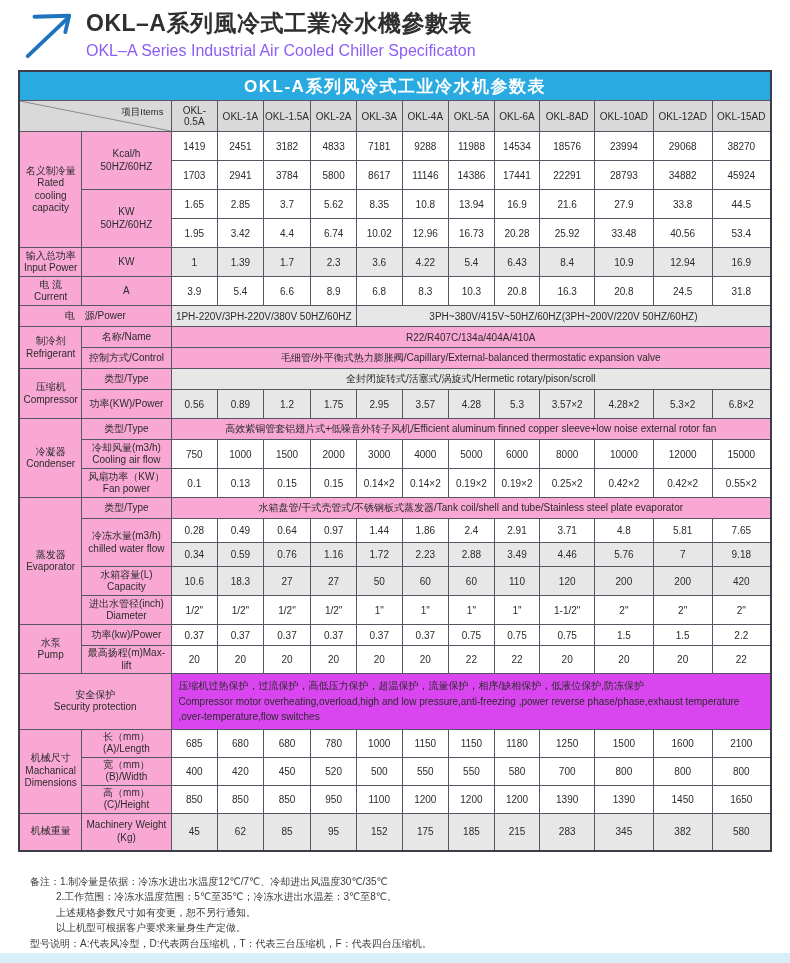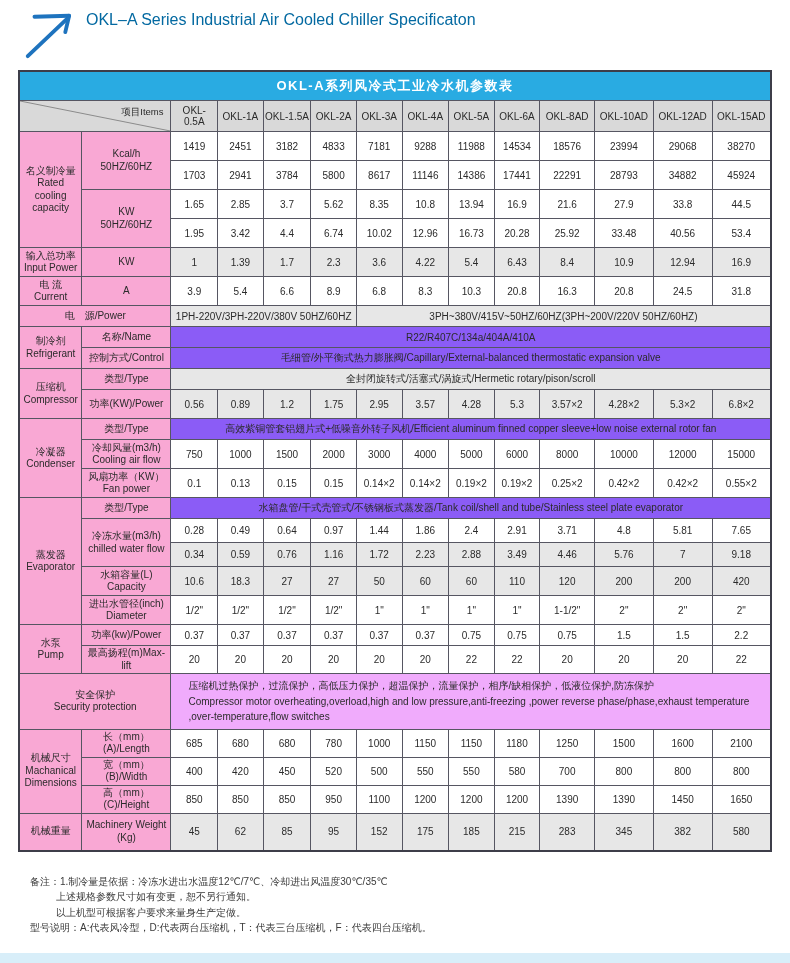--- a/index.html
+++ b/index.html
@@ -7,44 +7,44 @@
     width:790px; height:963px; background:#ffffff; position:relative;
     font-family:"Liberation Sans","DejaVu Sans",sans-serif; color:#2b2b2b;
     overflow:hidden;
   }
   .page { padding:6px 18px 0 18px; }
 
   
   .hdr { display:flex; align-items:flex-start; margin-top:2px; }
   .logo { width:58px; height:52px; flex:0 0 auto; margin:2px 10px 0 0; }
   .titles h1 { margin:0; font-size:23px; font-weight:700; color:#2f2f2f; letter-spacing:.5px; }
-  .titles h2 { margin:3px 0 0 0; font-size:16px; font-weight:400; color:#0369a1; }
+  .titles h2 { margin:3px 0 0 0; font-size:16px; font-weight:400; color:#8b5cf6; }
 
   
   table.spec { border-collapse:collapse; table-layout:fixed; width:754px; margin-top:8px;
                border:2px solid #3d3d49; }
   .spec td, .spec th { border:1px solid #565662; font-size:10px; text-align:center;
                        vertical-align:middle; padding:1px 1px; color:#2b2b2b; font-weight:400;
                        overflow:hidden; }
-  td.cap { background:#29abe2; color:#fff; font-size:13px; font-weight:700;
+  td.cap { background:#29abe2; color:#fff; font-size:17px; font-weight:700;
            letter-spacing:1.5px; height:26px; }
   th.mh { background:#d9d9d9; height:28px; font-weight:400; }
   th.corner { background:#d9d9d9; position:relative; padding:0; }
   th.corner svg { position:absolute; left:0; top:0; width:100%; height:100%; }
   .c-model { position:absolute; left:5px; top:16px; font-size:9.5px;margin-top:32px; }
   .c-items { position:absolute; right:7px; top:5px; font-size:9.5px; }
   td.lbl, td.sub, td.lbl2 { background:#f9a8d4; white-space:pre-line; line-height:1.25; }
-  td.span { background:#8b5cf6; }
+  td.span { background:#f9a8d4; }
   td.v { background:#ffffff; }
   tr.g td.v, tr.g td.span { background:#e7e7e7; }
   tr.tall td { height:26px; }
   tr.short td { height:18px; }
   tr.mid td { height:21px; }
   tr.wtall td { height:34px; }
-  td.sec { background:#f0abfc; text-align:left; padding:4px 17px; line-height:1.55; }
+  td.sec { background:#d946ef; text-align:left; padding:4px 7px; line-height:1.55; }
   td.sec div { text-align:left; }
 
   
   .notes { margin:22px 0 0 12px; font-size:10px; line-height:1.55; color:#3a3a3a; }
   .notes div { white-space:pre-wrap; }
   .ind1 { padding-left:26px; }
 
   .bottom-strip { position:absolute; left:0; right:0; bottom:0; height:10px; background:#d8eef9; }
 </style>
 </head>
@@ -52,20 +52,21 @@
 
 <div class="page">
 
   <div class="hdr">
     <svg class="logo" viewBox="0 0 60 54">
       <path d="M10 48 L51 9" stroke="#1e73be" stroke-width="4" fill="none" stroke-linecap="round"></path>
       <path d="M17 7 L53 6" stroke="#1e73be" stroke-width="4" fill="none" stroke-linecap="round"></path>
       <path d="M53 6 L49 23" stroke="#1e73be" stroke-width="4" fill="none" stroke-linecap="round"></path>
     </svg>
     <div class="titles">
+      <h1>OKL–A系列風冷式工業冷水機參數表</h1>
       <h2>OKL–A Series Industrial Air Cooled Chiller Specificaton</h2>
     </div>
   </div>
 
   <table class="spec">
     <colgroup>
       <col style="width:62px">
         <col style="width:88px">
       <col style="width:46px">
         <col style="width:45px">
@@ -459,20 +460,21 @@
           <td class="v">283</td>
           <td class="v">345</td>
           <td class="v">382</td>
           <td class="v">580</td>
         </tr>
   </tbody>
     </table>
 
   <div class="notes">
     <div>备注：1.制冷量是依据：冷冻水进出水温度12℃/7℃、冷却进出风温度30℃/35℃</div>
+    <div class="ind1">2.工作范围：冷冻水温度范围：5℃至35℃；冷冻水进出水温差：3℃至8℃。</div>
     <div class="ind1">上述规格参数尺寸如有变更，恕不另行通知。</div>
     <div class="ind1">以上机型可根据客户要求来量身生产定做。</div>
     <div>型号说明：A:代表风冷型，D:代表两台压缩机，T：代表三台压缩机，F：代表四台压缩机。</div>
 
   </div>
 
 </div>
 
 <div class="bottom-strip"></div>
 

